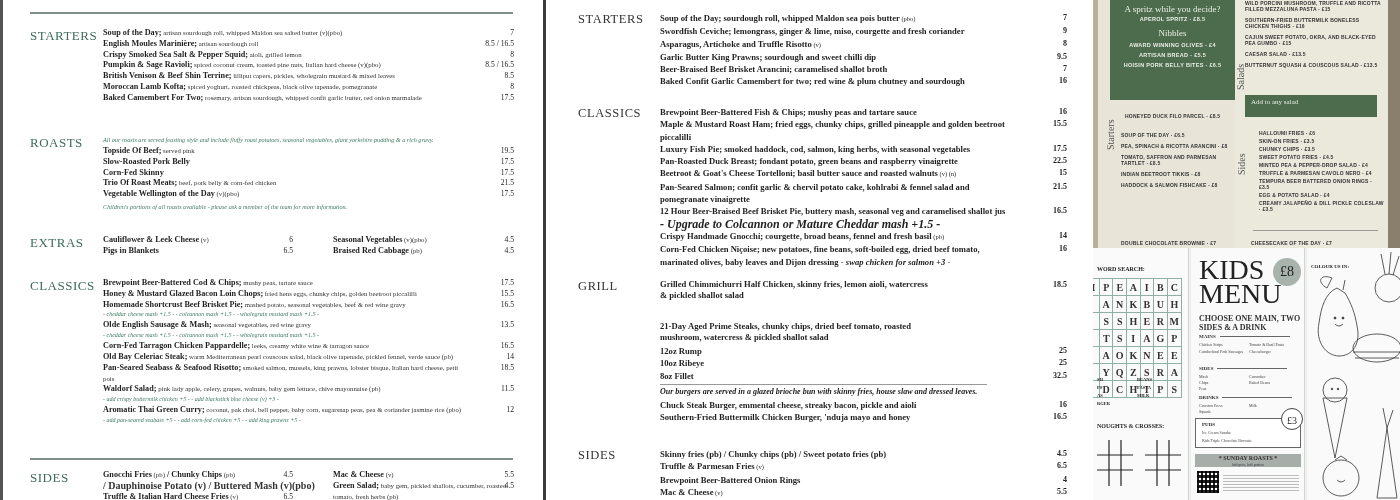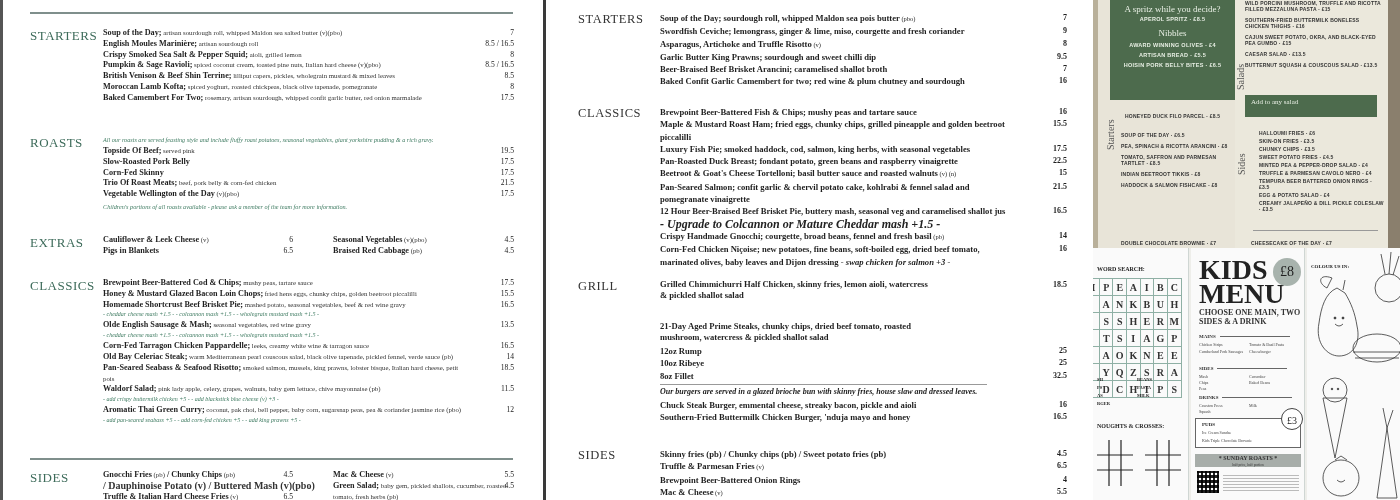--- a/index.html
+++ b/index.html
@@ -37,21 +37,21 @@
   #photo2{left:1093px;width:307px;height:252px;top:248px;background:#eeeeea}
   .green-box{position:absolute;background:#4d6b4d;color:#e8efe4;text-align:center;font-family:"Liberation Sans",sans-serif}
   .green-box .h{font-family:"Liberation Serif",serif;font-size:9px;margin:4px 0 2px}
   .green-box .b{font-size:5.5px;font-weight:bold;letter-spacing:.3px;margin-top:4px}
   .p-item{font-family:"Liberation Sans",sans-serif;font-size:5px;font-weight:bold;color:#333;letter-spacing:.2px;margin-bottom:5px;line-height:6px}
   .vert{position:absolute;font-size:10px;color:#555;transform:rotate(-90deg);transform-origin:left top}
   
   .kpage{position:absolute;top:0;height:252px;background:#fafafa;border-right:1px solid #cfd6d3}
   .grid{position:absolute;border-collapse:collapse}
   .grid td{border:1px solid #8fb0a5;width:17px;height:17px;text-align:center;font-size:10px;font-weight:bold;color:#333}
-  .kids-title{position:absolute;font-size:28px;line-height:24px;color:#222;font-weight:bold}
+  .kids-title{position:absolute;font-size:28px;line-height:24px;color:#222;font-weight:normal}
   .price-circle{position:absolute;border-radius:50%;background:#a8b3ad;color:#222;text-align:center}
   .k-sub{position:absolute;font-size:8px;font-weight:bold;color:#333;line-height:9px}
   .k-head{position:absolute;font-size:5px;font-weight:bold;color:#333;display:flex;align-items:center;gap:4px}
   .k-head::after{content:"";display:block;height:1px;width:70px;background:#666}
   .k-small{position:absolute;font-size:4px;color:#444;line-height:5px}
   .sunday{position:absolute;background:#a7ada9;text-align:center;font-size:6px;font-weight:bold;color:#333}
   .qr{position:absolute;background:
      repeating-linear-gradient(90deg,#222 0 2px,#fff 2px 4px),
      repeating-linear-gradient(0deg,#222 0 3px,#fff 3px 5px);background-blend-mode:multiply}
   .puds{position:absolute;border:1.5px solid #666;background:#fff}
@@ -352,21 +352,21 @@
       </g>
     </svg>
   </div>
 
   <div class="kpage" style="left:98px;width:114px">
     <div class="kids-title" style="left:8px;top:10px">
       <div>KIDS</div>
       <div>MENU</div>
     </div>
     <div class="price-circle" style="left:82px;top:10px;width:28px;height:28px;line-height:28px;font-size:14px">£8</div>
-    <div class="k-sub" style="left:8px;top:60px;width:104px">CHOOSE ONE MAIN, TWO SIDES &amp; A DRINK</div>
+    <div class="k-sub" style="left:8px;top:66px;width:104px">CHOOSE ONE MAIN, TWO SIDES &amp; A DRINK</div>
     <div class="k-head" style="left:8px;top:86px">MAINS</div>
     <div class="k-small" style="left:8px;top:94px;width:100px;display:grid;grid-template-columns:1fr 1fr;row-gap:2px" id="k-mains">
         <span>Chicken Strips</span>
         <span>Tomato &amp; Basil Pasta</span>
         <span>Cumberland Pork Sausages</span>
         <span>Cheeseburger</span>
       </div>
     <div class="k-head" style="left:8px;top:118px">SIDES</div>
     <div class="k-small" style="left:8px;top:126px;width:100px;display:grid;grid-template-columns:1fr 1fr;row-gap:1px" id="k-sides">
         <span>Mash</span>

